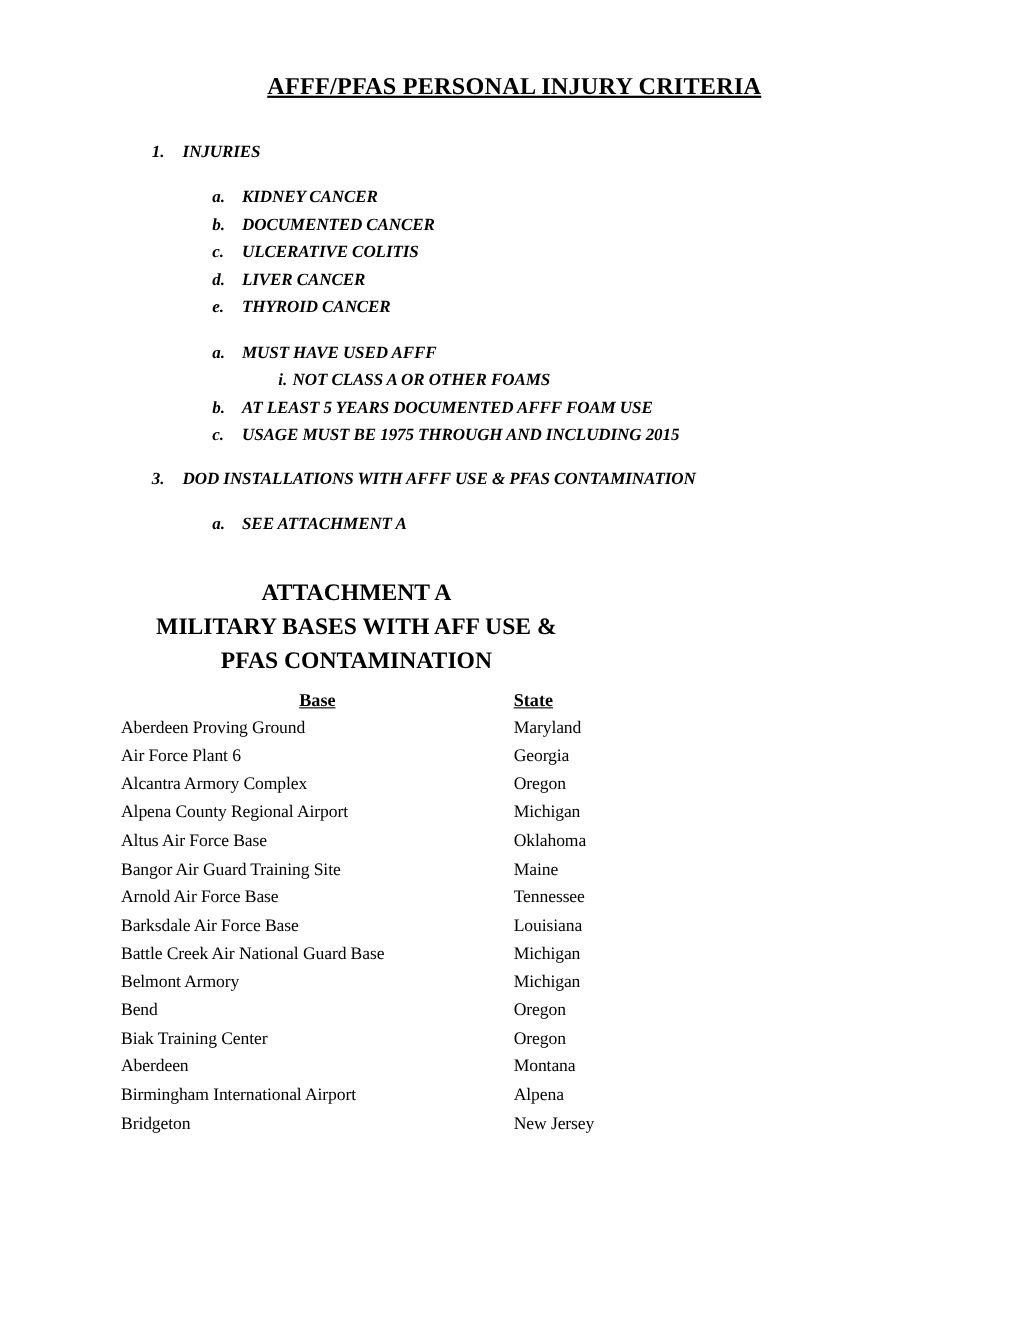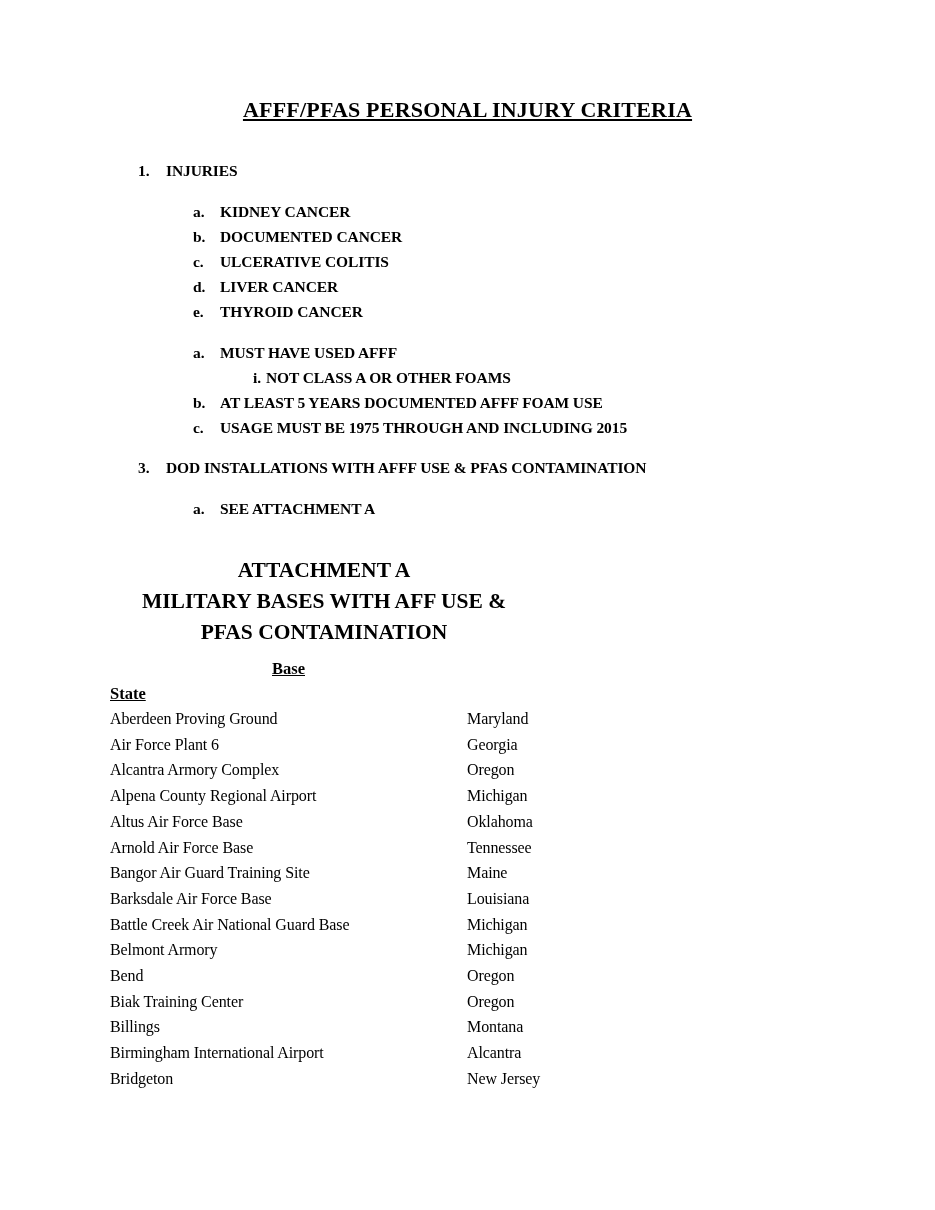--- a/index.html
+++ b/index.html
@@ -5,33 +5,33 @@
   html, body { margin: 0; padding: 0; background: #ffffff; }
   .page {
     position: relative;
     width: 935px;
     height: 1210px;
     margin: 0 auto;
     background: #ffffff;
     color: #000000;
     font-family: "Liberation Serif", "DejaVu Serif", serif;
     box-sizing: border-box;
-    padding-top: 96px;
+    padding-top: 64px;
     overflow: hidden;
   }
   .doc-title {
     font-size: 22px;
     font-weight: bold;
     text-align: center;
     text-decoration: underline;
     line-height: 28px;
     margin: 0 0 34px 0;
     letter-spacing: 0.2px;
   }
-  .sections { margin: 0; padding: 0; }
+  .sections { margin: 0; padding: 0; font-style: italic; }
   .section { margin: 0 0 15px 0; }
   .section-head {
     font-weight: bold;
     font-size: 15.5px;
     line-height: 25px;
     padding-left: 138px;
     letter-spacing: -0.1px;
   }
   .section-num { display: inline-block; width: 28px; }
   .items { margin-top: 16px; }
@@ -60,21 +60,20 @@
     line-height: 31px;
   }
   .att-table { font-size: 16px; }
   .att-header-row {
     display: flex;
     font-weight: bold;
     line-height: 25px;
     margin-top: 8px;
     margin-left: 110px;
     font-size: 16.5px;
-    flex-direction: column;
   }
   .att-header-row .col-base { text-align: center; }
   .col-base { width: 357px; }
   .col-state { flex: 1; }
   .col-underline { text-decoration: underline; }
   .att-rows { margin-left: 110px; }
   .att-row { display: flex; line-height: 25.7px; letter-spacing: -0.1px; }
 </style>
 </head>
 <body>
@@ -231,30 +230,30 @@
             <div class="col-base">Alpena County Regional Airport</div>
             <div class="col-state">Michigan</div>
           </div>
 
           <div class="att-row">
             <div class="col-base">Altus Air Force Base</div>
             <div class="col-state">Oklahoma</div>
           </div>
 
           <div class="att-row">
+            <div class="col-base">Bangor Air Guard Training Site</div>
+            <div class="col-state">Maine</div>
+          </div>
+
+          <div class="att-row">
             <div class="col-base">Arnold Air Force Base</div>
             <div class="col-state">Tennessee</div>
           </div>
 
           <div class="att-row">
-            <div class="col-base">Bangor Air Guard Training Site</div>
-            <div class="col-state">Maine</div>
-          </div>
-
-          <div class="att-row">
             <div class="col-base">Barksdale Air Force Base</div>
             <div class="col-state">Louisiana</div>
           </div>
 
           <div class="att-row">
             <div class="col-base">Battle Creek Air National Guard Base</div>
             <div class="col-state">Michigan</div>
           </div>
 
           <div class="att-row">
@@ -266,27 +265,27 @@
             <div class="col-base">Bend</div>
             <div class="col-state">Oregon</div>
           </div>
 
           <div class="att-row">
             <div class="col-base">Biak Training Center</div>
             <div class="col-state">Oregon</div>
           </div>
 
           <div class="att-row">
-            <div class="col-base">Billings</div>
+            <div class="col-base">Aberdeen</div>
             <div class="col-state">Montana</div>
           </div>
 
           <div class="att-row">
             <div class="col-base">Birmingham International Airport</div>
-            <div class="col-state">Alcantra</div>
+            <div class="col-state">Alpena</div>
           </div>
 
           <div class="att-row">
             <div class="col-base">Bridgeton</div>
             <div class="col-state">New Jersey</div>
           </div>
         </div>
     </div>
   </div>
 

